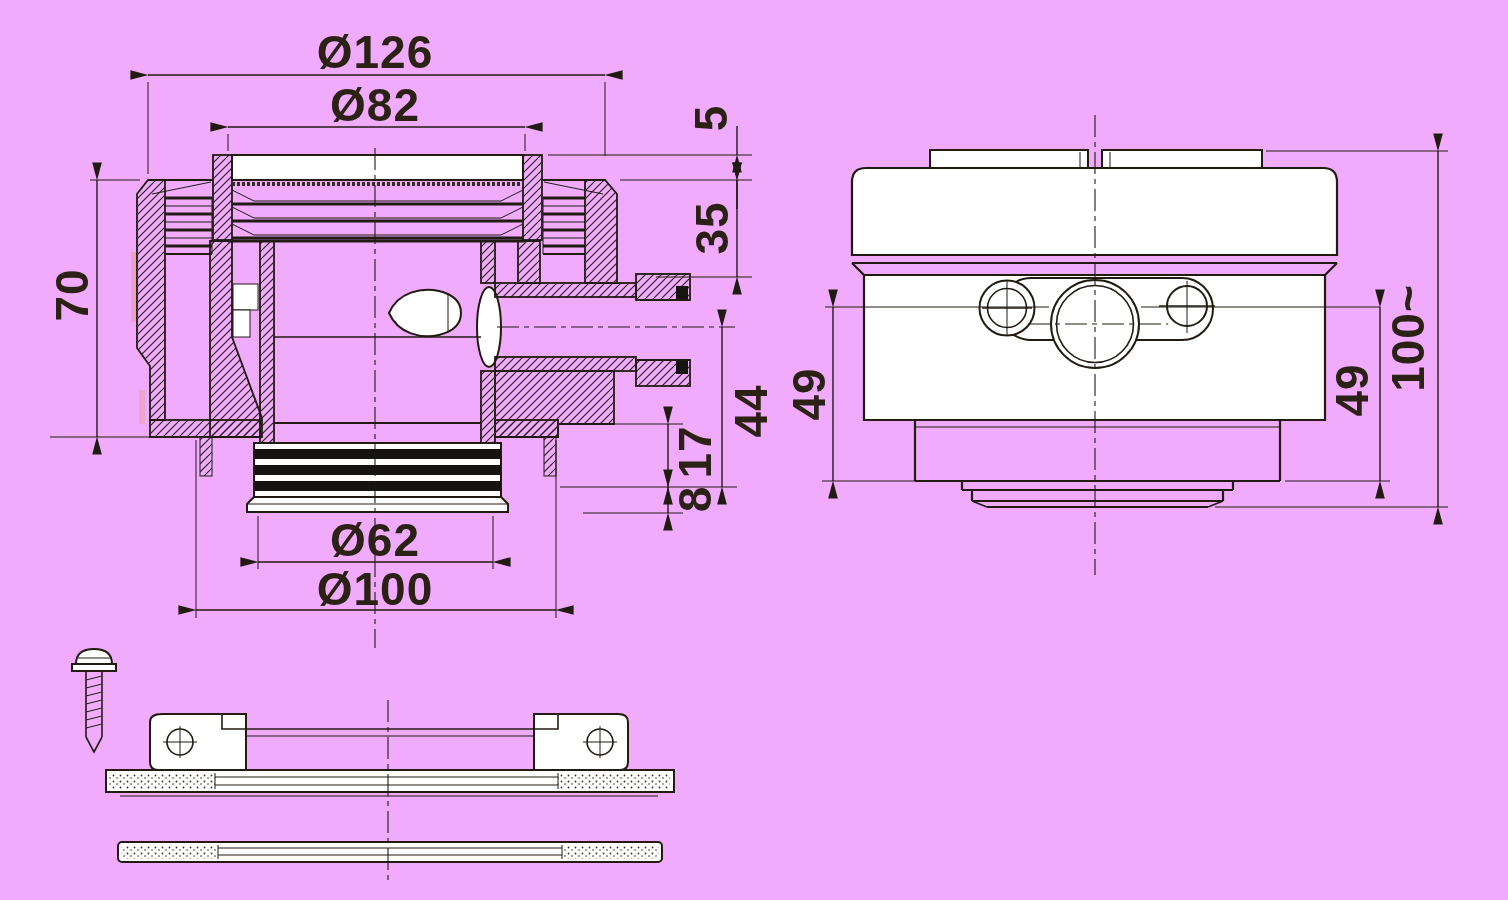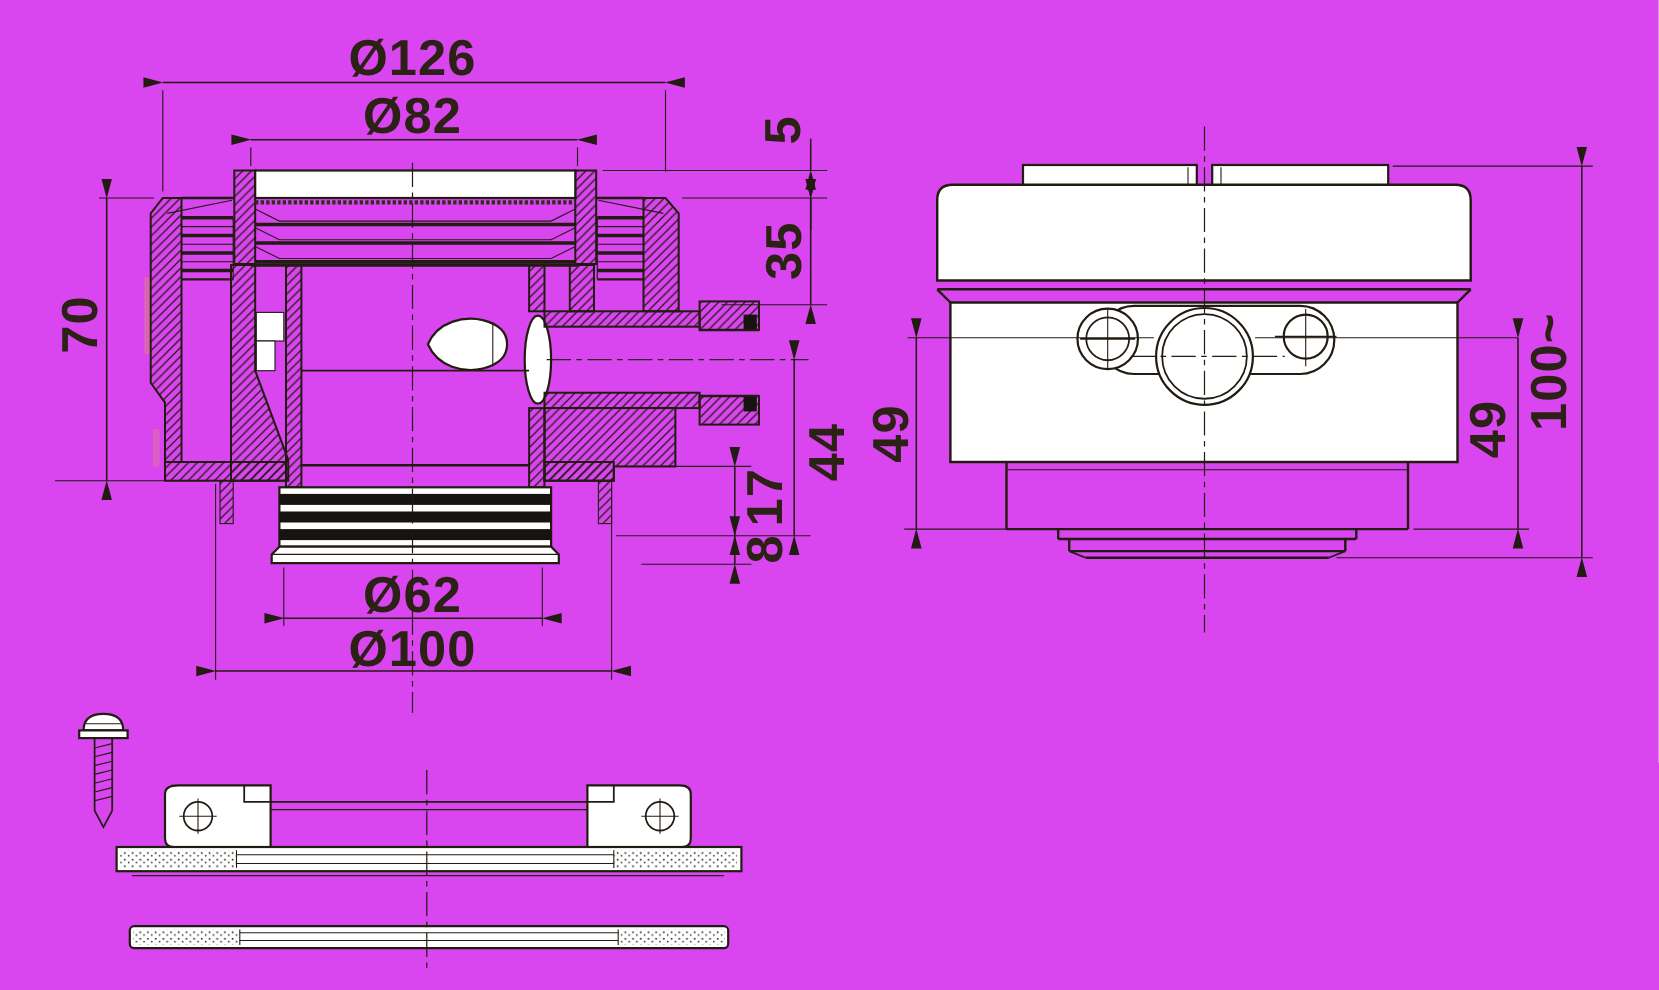--- a/index.html
+++ b/index.html
@@ -1,16 +1,16 @@
 <!DOCTYPE html>
 <html><head>
 <meta charset="utf-8">
 <style>
   html,body{margin:0;padding:0;background:#ffffff;}
-  .stage{width:1508px;height:900px;position:relative;background:#d946ef;overflow:hidden;}
+  .stage{width:1508px;height:900px;position:relative;background:#f0abfc;overflow:hidden;}
   svg{display:block;}
   
   .ol   {fill:#ffffff;stroke:#221b12;stroke-width:2;}
   .olh  {fill:url(#hatch);stroke:#221b12;stroke-width:1.8;}
   .ln   {fill:none;stroke:#221b12;stroke-width:1.6;}
   .thin {stroke-width:1;}
   .med  {stroke-width:2.2;}
   .bold {stroke-width:3.2;}
   .dark {fill:#171310;stroke:none;}
   .cl   {fill:none;stroke:#221b12;stroke-width:1.1;stroke-dasharray:22 5 5 5;}

